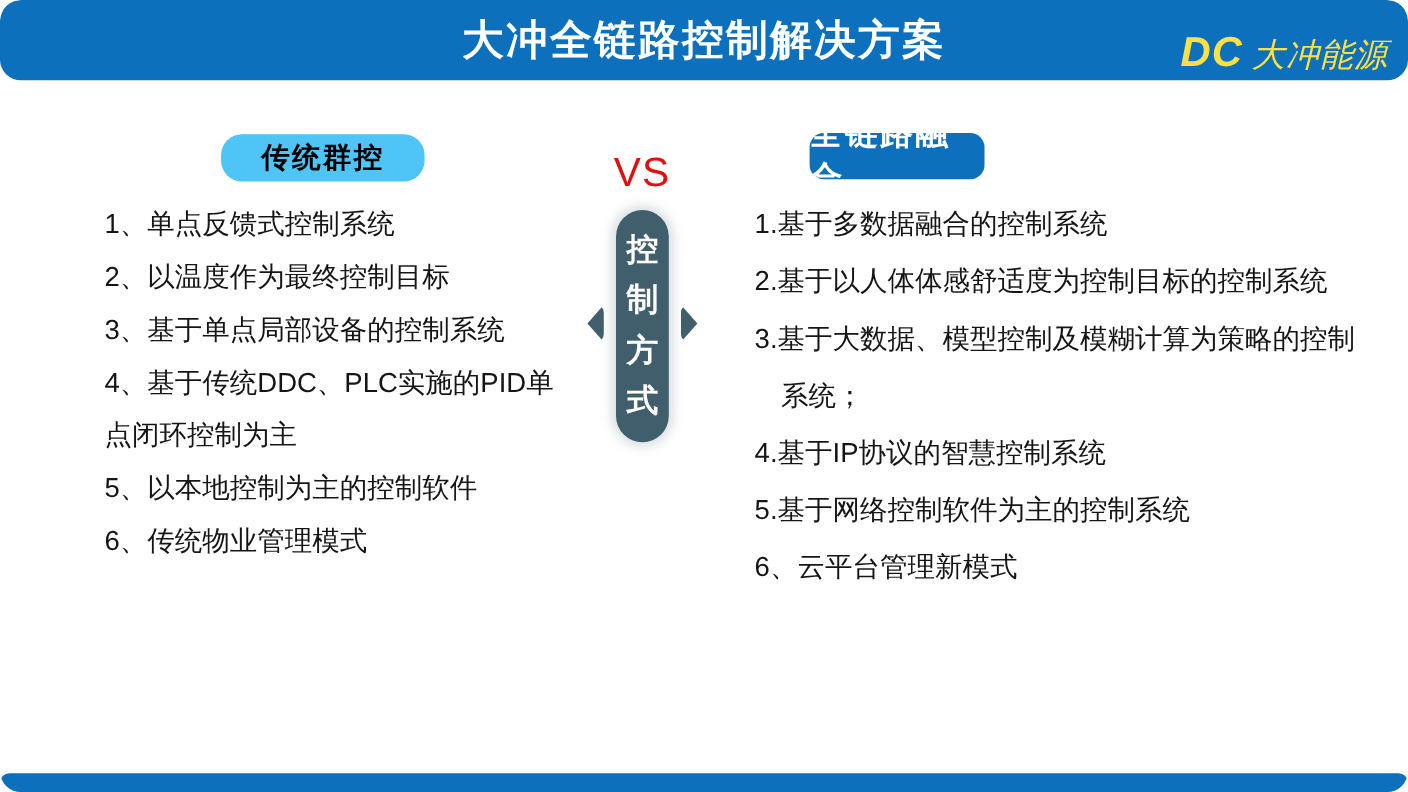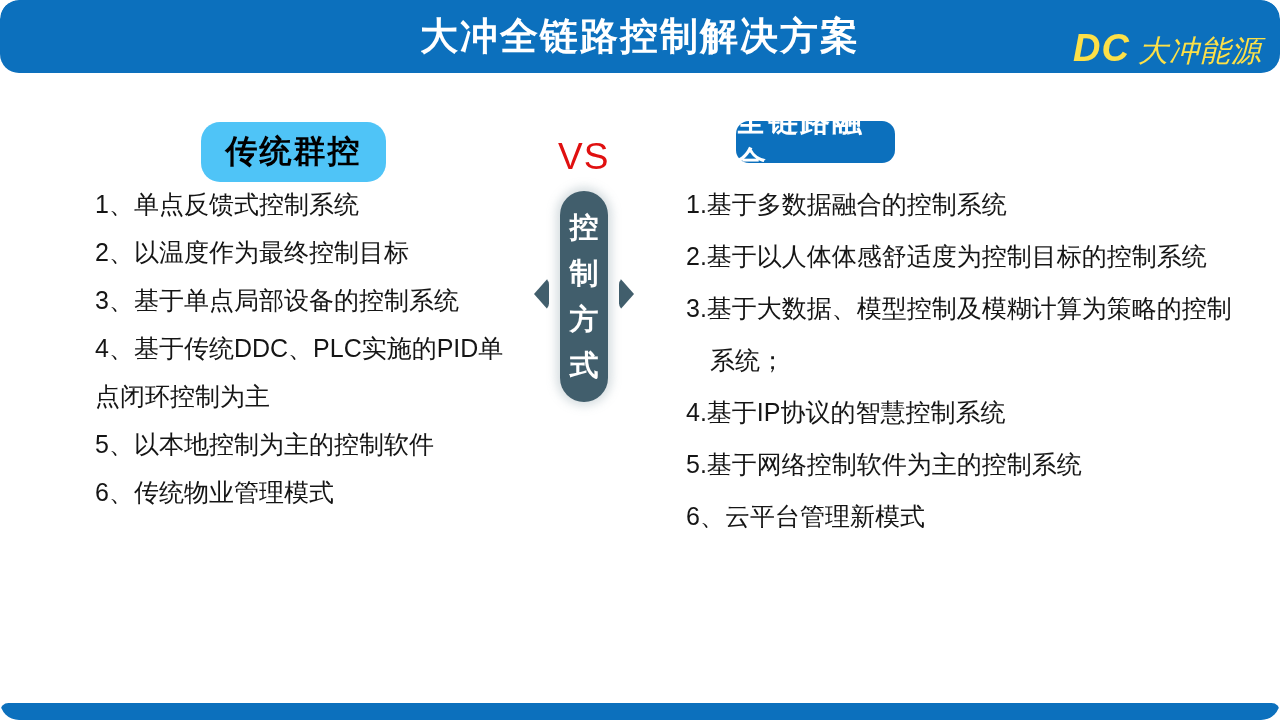--- a/index.html
+++ b/index.html
@@ -28,24 +28,24 @@
   }
   .logo{
     position:absolute;right:18px;top:50%;transform:translateY(-50%);
     display:flex;align-items:baseline;color:#fde047;
     font-style:italic;white-space:nowrap;margin-top:12px;
   }
   .logo-abbr{font-size:38px;font-weight:900;letter-spacing:1px;}
   .logo-name{font-size:30px;font-weight:400;margin-left:8px;letter-spacing:1px;}
   
   .badge-left{
-    position:absolute;left:201px;top:122px;width:185px;height:60px;
+    position:absolute;left:201px;top:122px;width:185px;height:43px;
     background:var(--cyan);
     display:flex;align-items:center;justify-content:center;
-    color:#000000;font-size:32px;font-weight:900;letter-spacing:2px;
+    color:#000000;font-size:26px;font-weight:900;letter-spacing:2px;
   }
   .badge-right{
     position:absolute;left:736px;top:121px;width:159px;height:42px;
     background:var(--blue);border-radius:13px;
     display:flex;align-items:center;justify-content:center;
     color:#ffffff;font-size:30px;font-weight:900;letter-spacing:2px;
   }
   .vs{
     position:absolute;left:558px;top:136px;
     color:var(--red);font-size:37px;font-weight:500;letter-spacing:1px;

